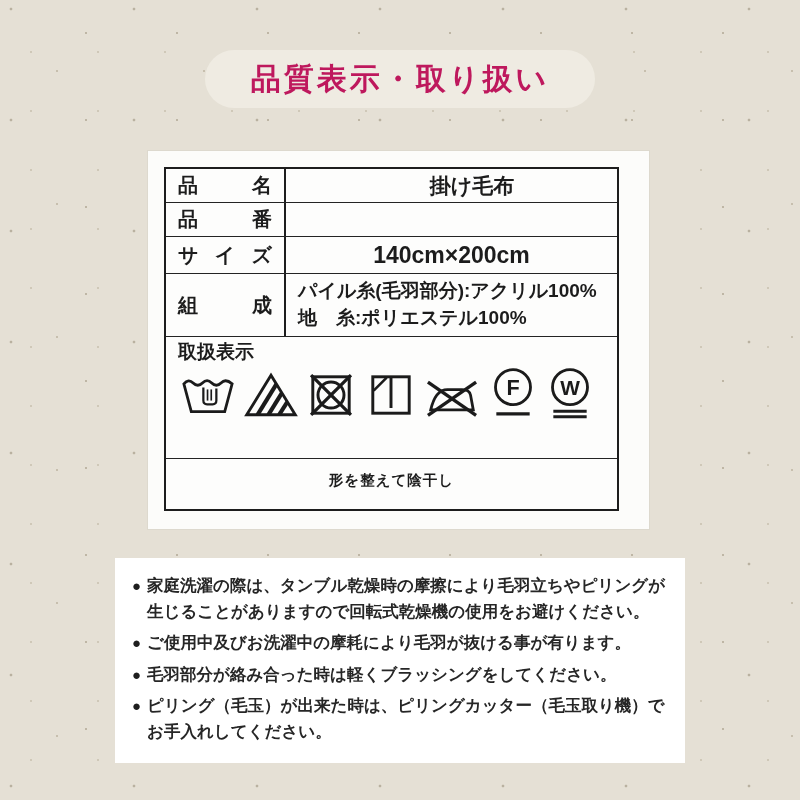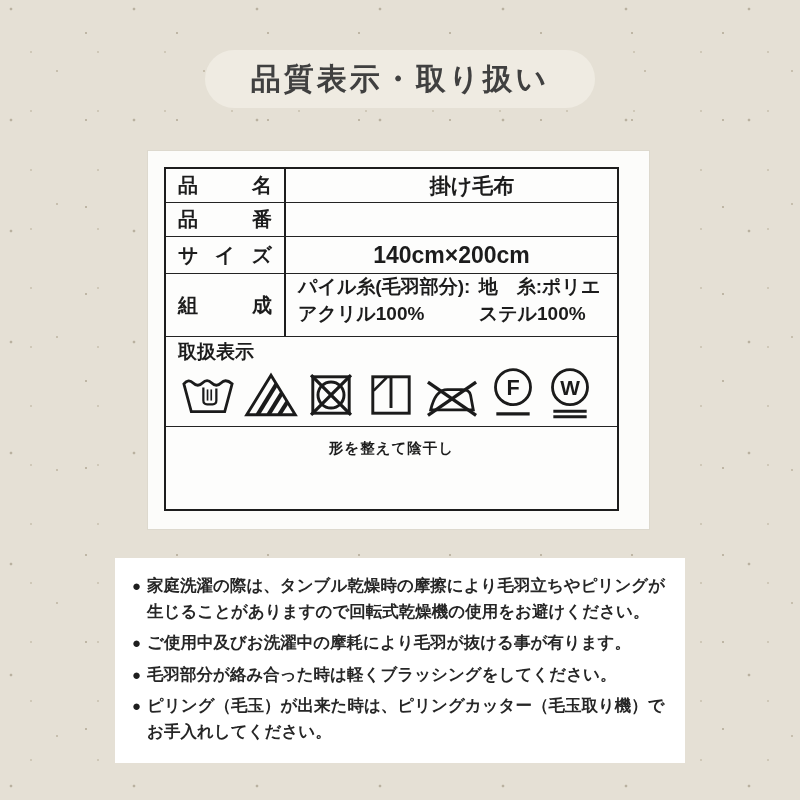--- a/index.html
+++ b/index.html
@@ -16,21 +16,21 @@
       radial-gradient(circle at 57px 71px, #c7bfae 1.0px, transparent 1.5px),
       radial-gradient(circle at 86px 33px, #beb6a5 0.9px, transparent 1.4px),
       radial-gradient(circle at 31px 52px, #cfc8b8 0.8px, transparent 1.3px);
     background-size:123px 111px, 147px 133px, 91px 87px, 67px 59px;
   }
   
   .pill{
     position:absolute;left:205px;top:50px;width:390px;height:58px;
     background:#efebe2;border-radius:30px;
     display:flex;align-items:center;justify-content:center;
-    font-size:30px;font-weight:600;letter-spacing:3px;color:#404040;
+    font-size:30px;font-weight:600;letter-spacing:3px;color:#be185d;
   }
   
   .card{
     position:absolute;left:148px;top:151px;width:501px;height:378px;
     background:#fcfcfa;box-shadow:0 0 0 1px rgba(0,0,0,0.03);
   }
   .ctable{
     position:absolute;left:16px;top:16px;width:455px;height:344px;
     border:2.2px solid #1d1d1d;box-sizing:border-box;
     display:flex;flex-direction:column;background:#fdfdfc;
@@ -44,29 +44,29 @@
   .spread{display:flex;justify-content:space-between;width:100%;
     font-size:20px;font-weight:700;}
   .vcell{
     flex:1;display:flex;align-items:center;justify-content:center;
     font-weight:700;
   }
   .r1{height:33px;} .r1 .vcell{font-size:21px;margin-left:41px;}
   .r2{height:34px;} .r2 .vcell{font-size:21px;letter-spacing:0.5px;}
   .r3{height:37px;} .r3 .vcell{font-size:23px;}
   .r4{height:63px;} .r4 .vcell{
-      flex-direction:row;align-items:flex-start;justify-content:center;
+      flex-direction:column;align-items:flex-start;justify-content:center;
       padding-left:12px;font-size:19px;line-height:1.4;}
   .r5{height:90px;display:block;padding:4px 20px 0 12px;box-sizing:border-box;}
   .care-label{font-size:19px;font-weight:700;line-height:1.2;}
   .symbols{display:flex;justify-content:space-between;align-items:flex-end;
       padding:1px 2px 0 2px;}
   .symbols svg{display:block;}
   .r6{height:43px;align-items:center;justify-content:center;display:flex;
-      font-size:14.5px;font-weight:700;letter-spacing:1px;}
+      font-size:14.5px;font-weight:700;letter-spacing:1px;margin-top:32px;}
   .r7{flex:1;position:relative;display:block;}
   .maker{text-align:center;margin-top:5px;font-size:20px;font-weight:600;
       letter-spacing:3px;}
   .origin{position:absolute;right:6px;bottom:1px;font-size:16px;font-weight:700;
       letter-spacing:1px;}
   
   .notes{
     position:absolute;left:115px;top:558px;width:570px;height:205px;
     background:#ffffff;box-sizing:border-box;padding:15px 17px 10px 17px;
   }

